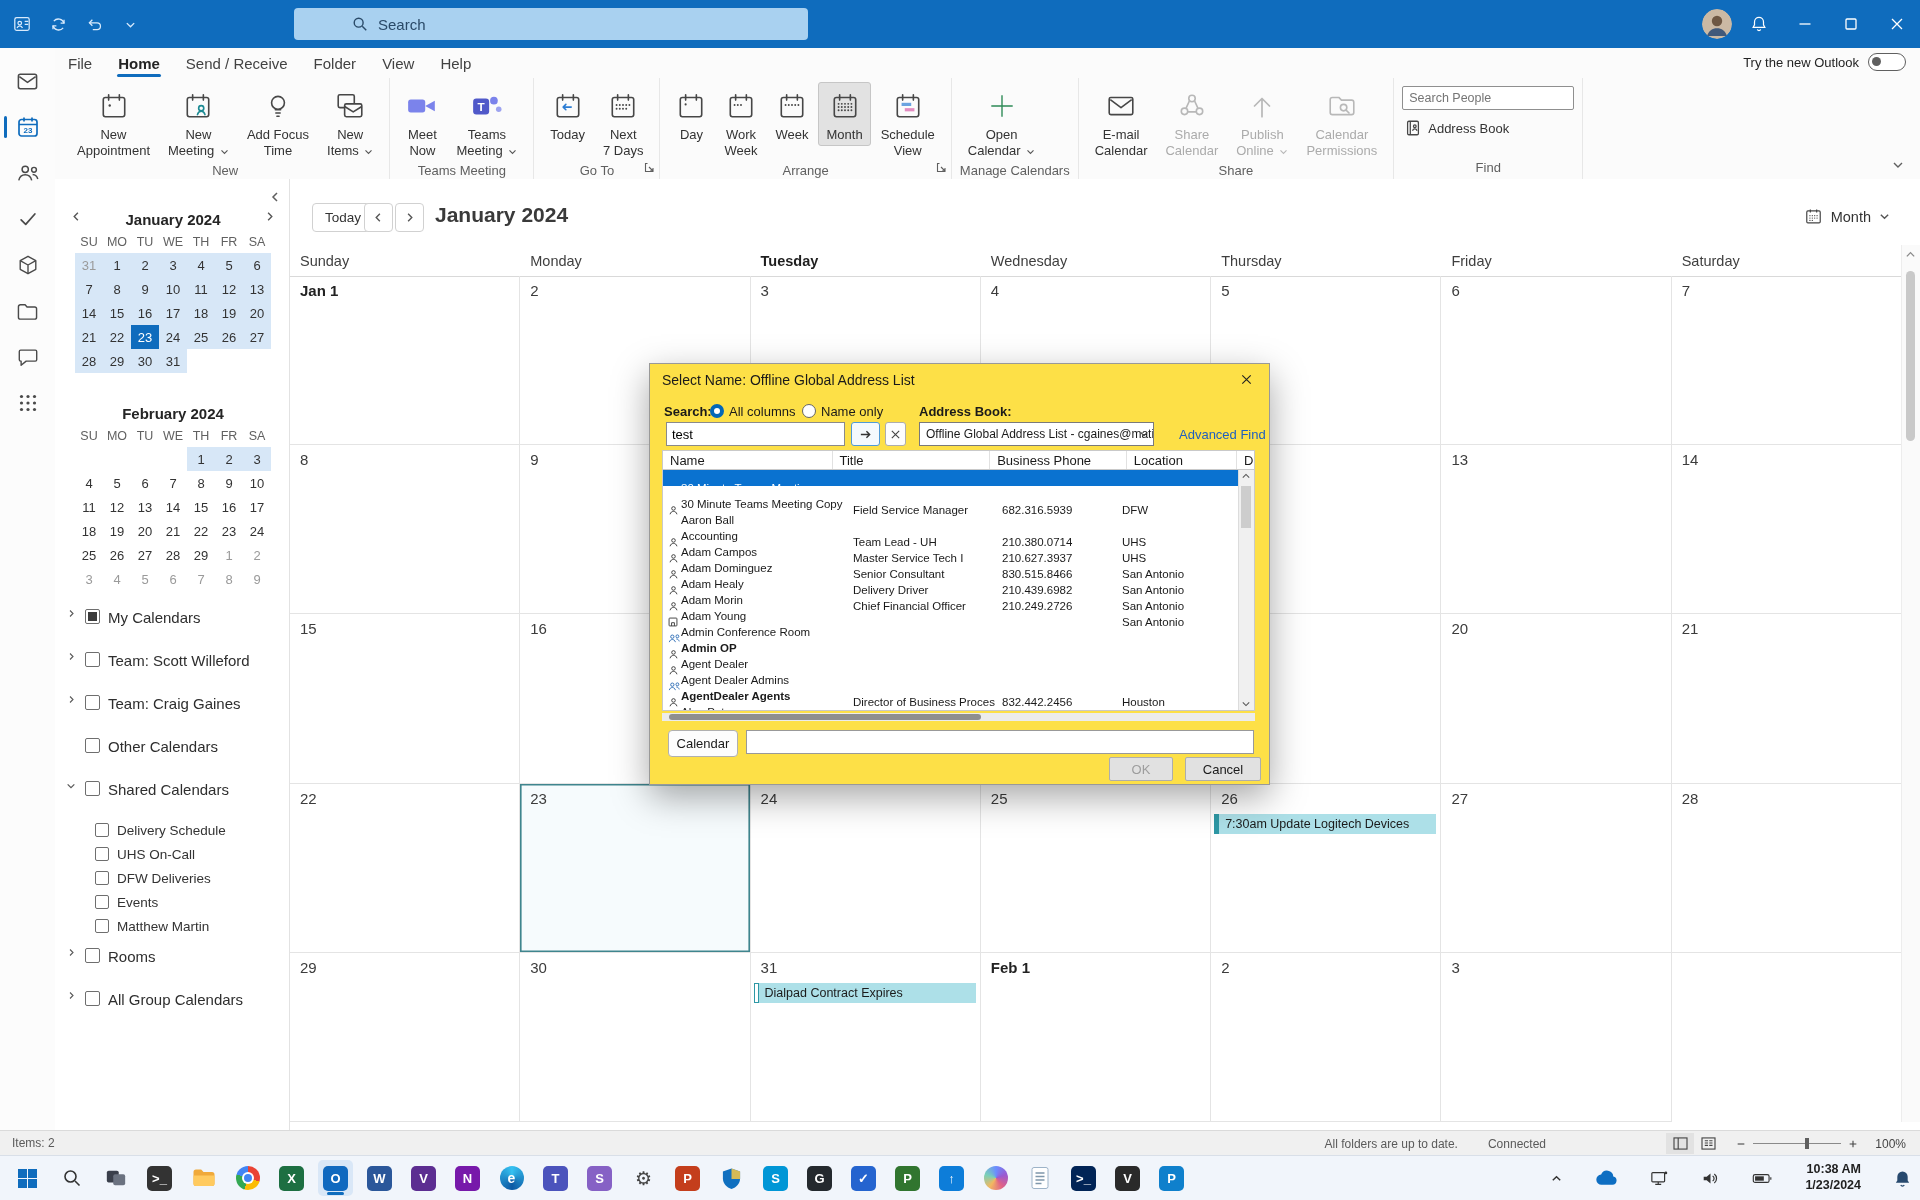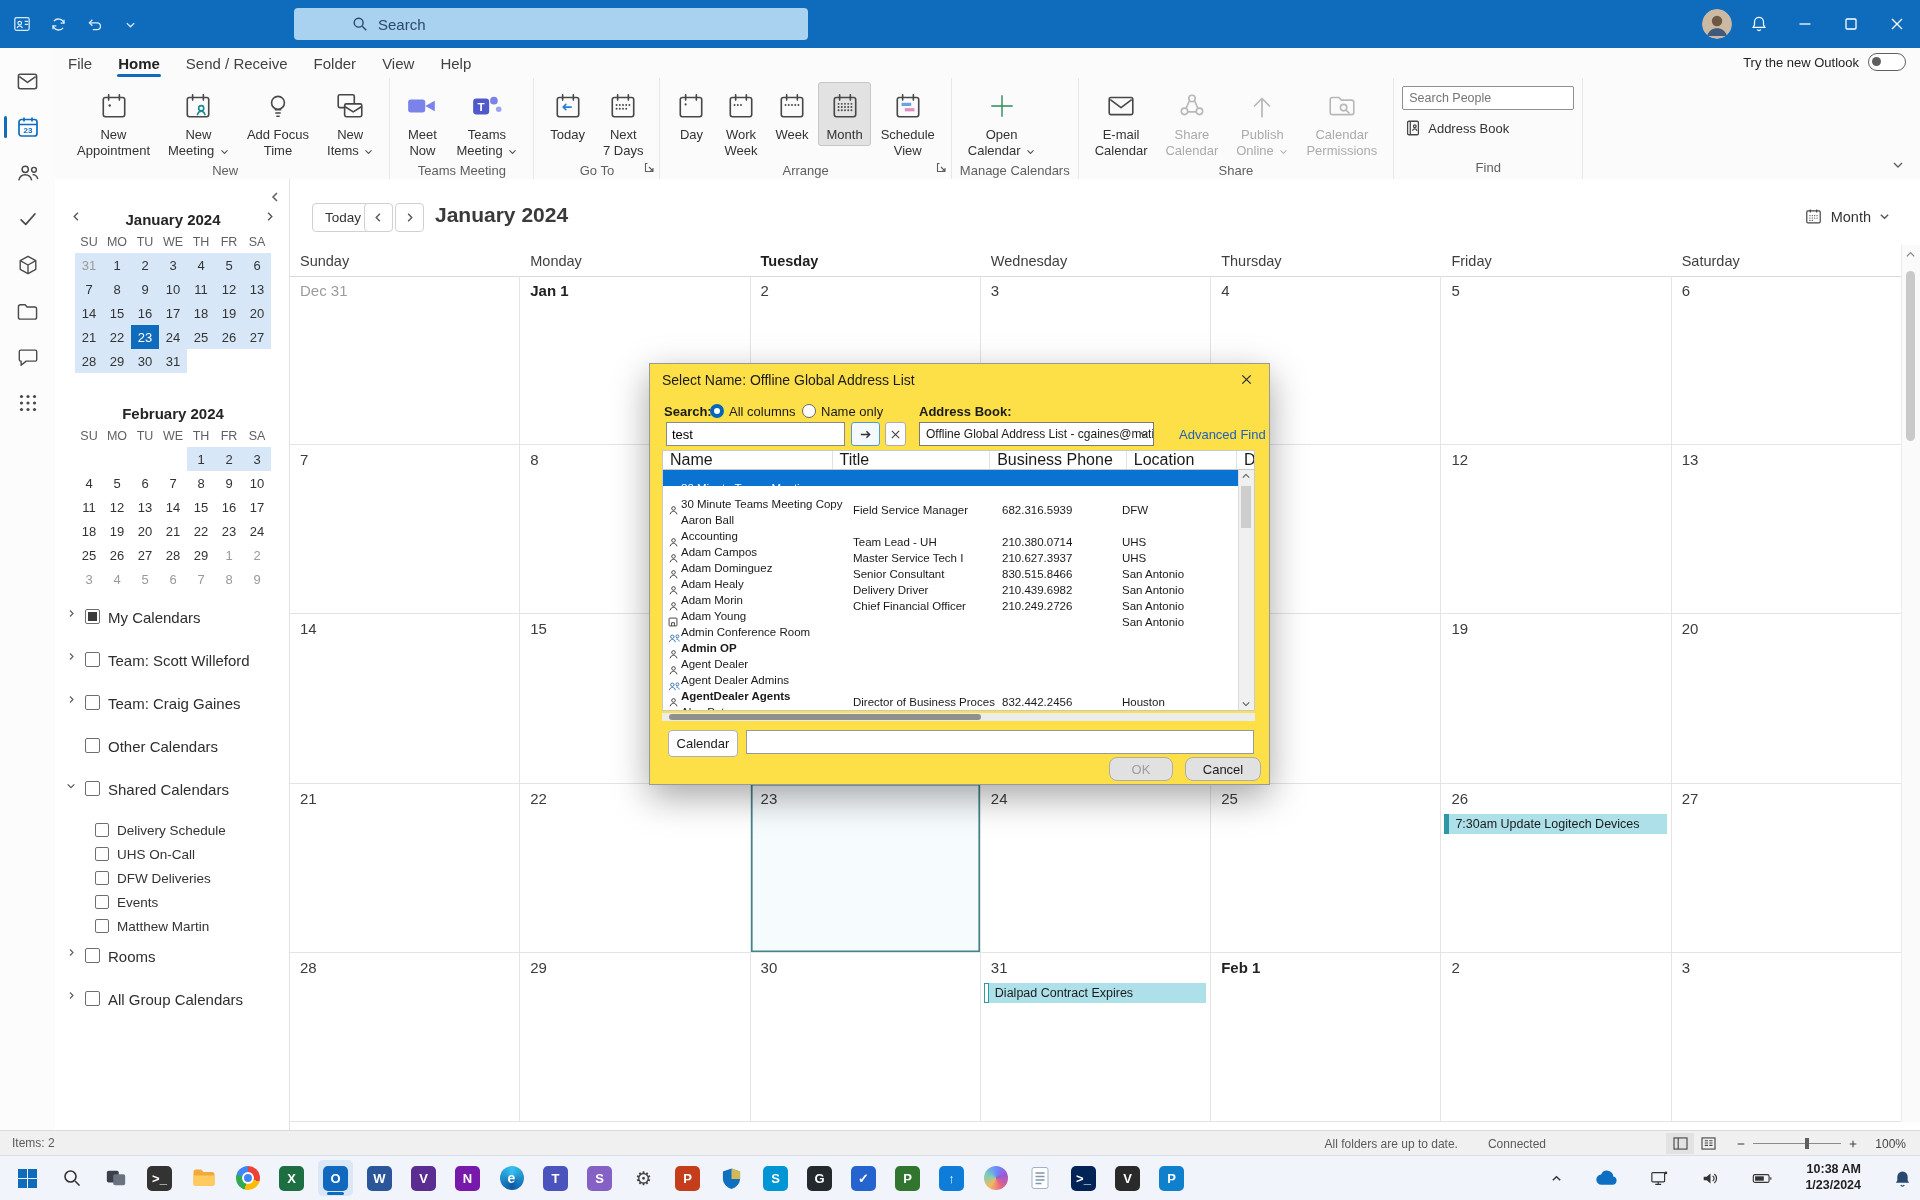--- a/index.html
+++ b/index.html
@@ -111,42 +111,42 @@
     font-size:13px;padding:0 5px;box-sizing:border-box;font-family:"Liberation Sans",sans-serif;}
   .go-btn{position:absolute;left:201px;top:58px;width:29px;height:24px;border:1.5px solid #4f9ad6;border-radius:3px;
     background:#f4f9fd;display:flex;align-items:center;justify-content:center;color:#333;box-sizing:border-box;}
   .clr-btn{position:absolute;left:235px;top:58px;width:21px;height:24px;border:1px solid #adadad;border-radius:3px;
     background:#fdfdfd;display:flex;align-items:center;justify-content:center;color:#444;box-sizing:border-box;}
   .ab-drop{position:absolute;left:269px;top:58px;width:235px;height:24px;border:1px solid #7a7a7a;background:#fff;
     font-size:12px;display:flex;align-items:center;padding:0 16px 0 6px;box-sizing:border-box;white-space:nowrap;overflow:hidden;}
   .ab-drop .dc{position:absolute;right:4px;color:#444;}
   .adv-find{position:absolute;left:529px;top:63px;color:#1f5fbf;font-size:13px;}
   .listhdr{position:absolute;left:12px;top:86px;width:593px;height:20px;background:#fff;border:1px solid #c9c9c9;
-    box-sizing:border-box;display:flex;font-size:16px;align-items:flex-start;}
+    box-sizing:border-box;display:flex;font-size:13px;align-items:flex-start;}
   .lh-c{height:100%;display:flex;align-items:center;padding-left:7px;border-right:1px solid #e1e1e1;box-sizing:border-box;overflow:hidden;}
   .dlist{position:absolute;left:12px;top:106px;width:593px;height:241px;background:#fff;border:1px solid #c9c9c9;
     border-top:none;box-sizing:border-box;overflow:hidden;}
   .lrow{height:16px;display:flex;align-items:center;font-size:11.5px;color:#1a1a1a;}
   .lrow.selected{background:#0a72d0;color:#fff;}
   .lrow.bold{font-weight:700;}
   .lc-i{width:13px;padding-left:5px;flex:none;display:flex;align-items:center;}
   .lc-n{width:172px;flex:none;overflow:hidden;white-space:nowrap;margin-top:20px;}
   .lc-t{width:149px;flex:none;overflow:hidden;white-space:nowrap;}
   .lc-p{width:120px;flex:none;}
   .lc-l{flex:1;}
   .dvsb{position:absolute;right:0;top:0;width:15px;height:100%;background:#f0f0f0;border-left:1px solid #dcdcdc;}
   .dvsb .th{position:absolute;left:2px;top:16px;width:10px;height:42px;background:#cdcdcd;}
   .dvsb .a{position:absolute;left:2px;color:#555;}
   .dhsb{position:absolute;left:12px;top:349px;width:593px;height:8px;background:#ececec;}
   .dhsb .th{position:absolute;left:7px;top:1px;width:312px;height:6px;background:#8f8f8f;border-radius:3px;}
   .cal-btn{position:absolute;left:18px;top:366px;width:68px;height:25px;border:1px solid #b0b0b0;border-radius:4px;
     background:#fdfdfd;font-size:13px;display:flex;align-items:center;justify-content:center;}
   .rcpt{position:absolute;left:96px;top:366px;width:508px;height:24px;border:1px solid #999;background:#fff;box-sizing:border-box;
     font-family:"Liberation Sans",sans-serif;font-size:13px;padding:0 5px;}
-  .dbtn{position:absolute;top:393px;height:22px;border:1px solid #adadad;border-radius:8px;background:#e1e1e1;
+  .dbtn{position:absolute;top:393px;height:22px;border:1px solid #adadad;border-radius:2px;background:#e1e1e1;
     font-size:13px;display:flex;align-items:center;justify-content:center;}
   .dbtn.ok{left:459px;width:62px;color:#9d9d9d;}
   .dbtn.cancel{left:535px;width:74px;color:#1a1a1a;}
   
   .statusbar{position:absolute;left:0;right:0;bottom:44px;height:25px;background:#f0f0f0;border-top:1px solid #dadada;
     font-size:12px;color:#5a5a5a;}
   .sb-items{position:absolute;left:12px;top:5px;}
   .sb-right{position:absolute;right:14px;top:0;height:100%;display:flex;align-items:center;}
   .sb-sync{margin-right:30px;} .sb-conn{margin-right:120px;}
   .sb-view{width:28px;height:21px;display:flex;align-items:center;justify-content:center;color:#444;}
@@ -887,21 +887,20 @@
     <div class="dow-row" id="dowRow">
         <div class="dow">Sunday</div>
         <div class="dow">Monday</div>
         <div class="dow b">Tuesday</div>
         <div class="dow">Wednesday</div>
         <div class="dow">Thursday</div>
         <div class="dow">Friday</div>
         <div class="dow">Saturday</div>
       </div>
     <div class="grid" id="monthGrid">
-        <div class="cell"><span class="dnum m">Dec 31</span></div>
         <div class="cell"><span class="dnum b">Jan 1</span></div>
         <div class="cell"><span class="dnum">2</span></div>
         <div class="cell"><span class="dnum">3</span></div>
         <div class="cell"><span class="dnum">4</span></div>
         <div class="cell"><span class="dnum">5</span></div>
         <div class="cell"><span class="dnum">6</span></div>
         <div class="cell"><span class="dnum">7</span></div>
         <div class="cell"><span class="dnum">8</span></div>
         <div class="cell"><span class="dnum">9</span></div>
         <div class="cell"><span class="dnum">10</span></div>

